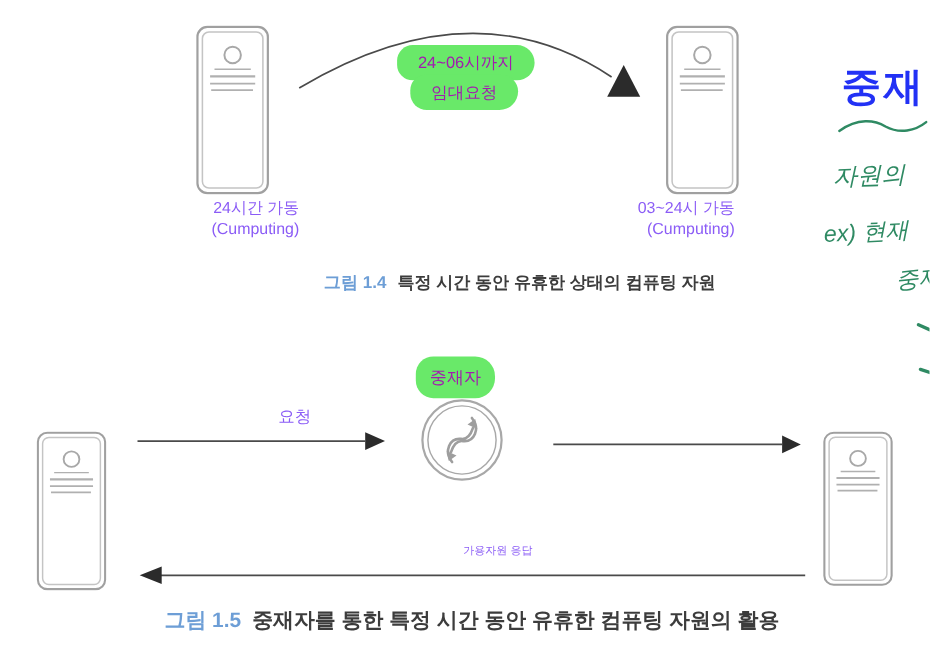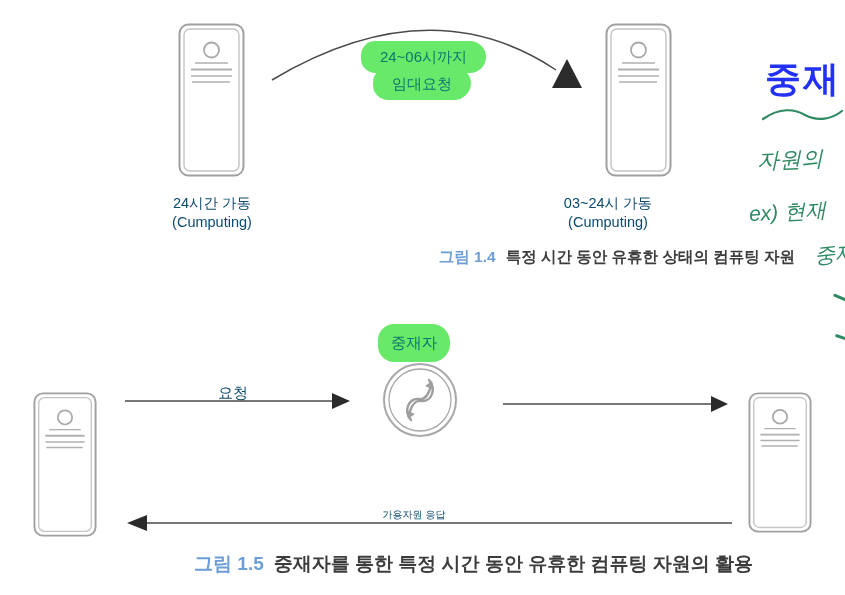--- a/index.html
+++ b/index.html
@@ -12,32 +12,32 @@
     --arrow_black:#2b2b2b;
   }
   html,body{margin:0;padding:0;}
   body{
     width:845px;height:595px;overflow:hidden;background:#ffffff;
     font-family:"Liberation Sans","DejaVu Sans",sans-serif;
   }
   .page{position:relative;width:845px;height:595px;background:#fff;overflow:hidden;}
   .svg-overlay{position:absolute;left:0;top:0;width:845px;height:595px;pointer-events:none;}
   .lbl{
-    position:absolute;color:#0c4a6e;font-size:14.5px;line-height:19px;
-    text-align:center;white-space:nowrap;margin-top:13px;
+    position:absolute;color:#8b5cf6;font-size:14.5px;line-height:19px;
+    text-align:right;white-space:nowrap;
   }
   .hl-blob{
     position:absolute;background:var(--highlight_green);
     display:flex;align-items:center;justify-content:center;
-    color:#0f766e;font-size:15px;white-space:nowrap;
+    color:#a21caf;font-size:15px;white-space:nowrap;
   }
   .blob1{border-radius:16px 18px 18px 16px;}
   .blob2{border-radius:15px 16px 18px 16px;justify-content:center;}
   .caption{
-    position:absolute;text-align:right;font-weight:bold;font-size:15.5px;
+    position:absolute;text-align:center;font-weight:bold;font-size:15.5px;
     color:var(--text_dark);white-space:nowrap;
   }
   .caption .tag{color:var(--caption_blue);margin-right:10px;}
   .hw{
     position:absolute;color:var(--ink_green);font-style:italic;
     white-space:nowrap;line-height:1;
   }
   .hw-title{
     position:absolute;color:var(--ink_blue);font-weight:bold;font-size:36px;
     line-height:1;letter-spacing:2px;white-space:nowrap;

